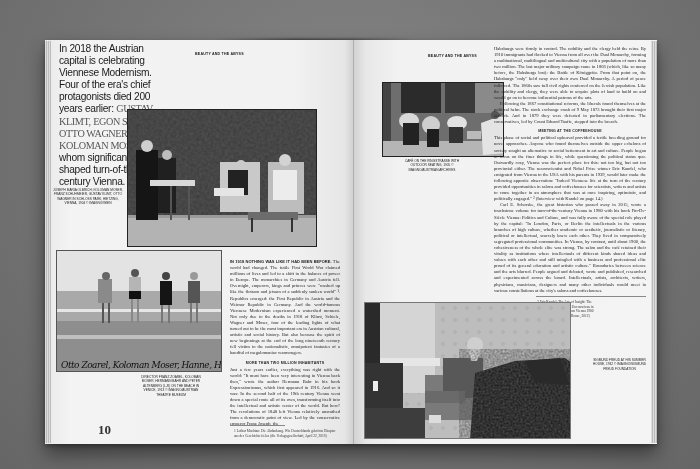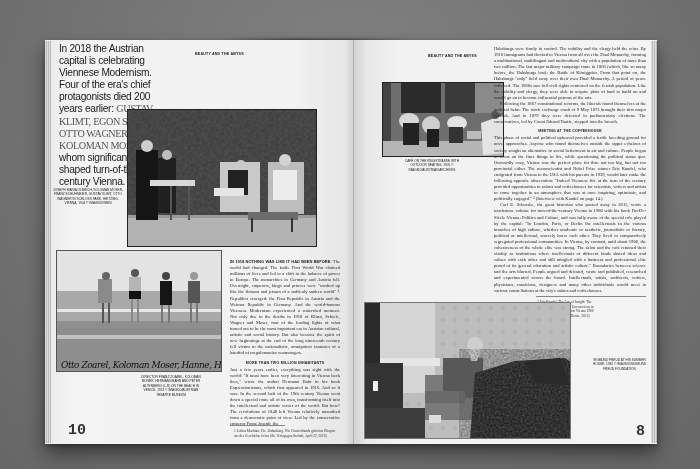--- a/index.html
+++ b/index.html
@@ -56,21 +56,21 @@
   .body-text .lead { font-family: "Liberation Sans", sans-serif; font-weight: bold; font-size: 4px; text-transform: uppercase; }
   .subhead {
     display: block; text-align: center; font-family: "Liberation Sans", sans-serif; font-weight: bold;
     font-size: 3.6px; letter-spacing: 0.2px; text-transform: uppercase; margin: 3px 0 1px;
   }
   .footnote {
     position: absolute; font-size: 3.5px; line-height: 4.5px; color: #333;
   }
   .fn-rule { position: absolute; height: 1px; background: #888; }
   .page-num {
-    position: absolute; font-family: Liberation Mono, monospace; font-size: 15px; color: #333; font-weight: bold;
+    position: absolute; font-family: Liberation Serif, serif; font-size: 13px; color: #333; font-weight: bold; margin-left: 30px;
   }
   .sig {
     position: absolute; left: 4px; bottom: 1px; width: 170px; font-family: "DejaVu Serif", serif;
     font-style: italic; font-size: 9px; color: #111; white-space: nowrap; letter-spacing: -0.5px;
   }
 </style>
 </head>
 <body>
 
 <div class="spread">

